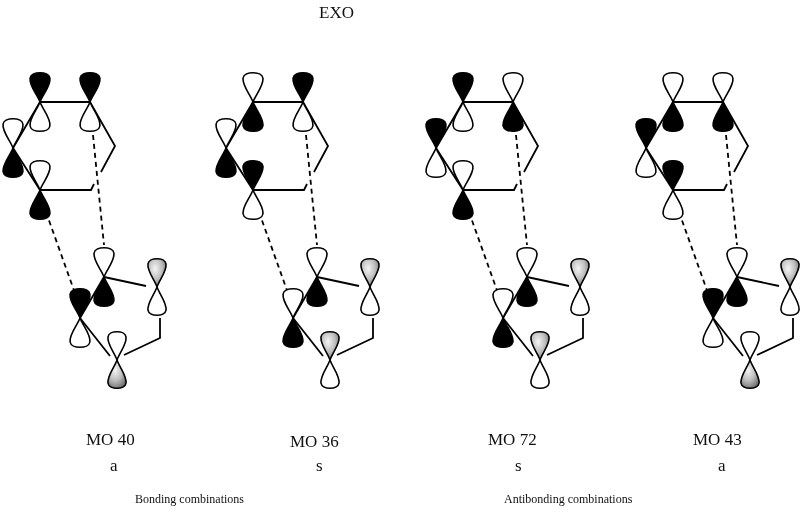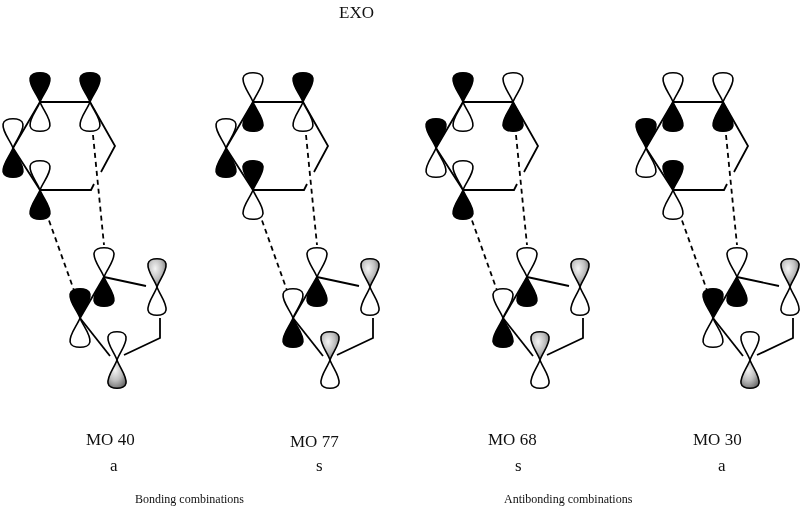--- a/index.html
+++ b/index.html
@@ -2,21 +2,21 @@
 <html><head>
 <meta charset="utf-8">
 <style>
   html, body { margin: 0; padding: 0; background: #ffffff; }
   body { width: 800px; height: 522px; position: relative; overflow: hidden;
          font-family: "Liberation Serif", "DejaVu Serif", serif; color: #111; }
   #stage { position: absolute; left: 0; top: 0; }
   .lbl { position: absolute; font-size: 17px; white-space: nowrap; }
   .sym { position: absolute; font-size: 17px; }
   .cap { position: absolute; font-size: 12px; white-space: nowrap; }
-  #title { position: absolute; left: 339px; top: 3px; font-size: 17px; }
+  #title { position: absolute; left: 319px; top: 3px; font-size: 17px; }
 </style>
 </head>
 <body>
 
 <div id="title">EXO</div>
 
 <svg id="stage" width="800" height="522" viewBox="0 0 800 522">
   <defs>
     <radialGradient id="grayGrad" cx="40%" cy="35%" r="70%">
       <stop offset="0%" stop-color="#f4f4f4"></stop>
@@ -392,23 +392,23 @@
       C 109 390, 125 390, 126 383.2
       C 127 375.95, 119.5 367.25, 117 360 Z" fill="url(#grayGrad)" stroke="#000000" stroke-width="1.6"></path>
         </g>
       </g>
     </g>
 </svg>
 
 <div class="lbl" style="left:86px; top:430px;">MO 40</div>
 <div class="sym" style="left:110px; top:456px;">a</div>
 
-<div class="lbl" style="left:290px; top:432px;">MO 77</div>
+<div class="lbl" style="left:290px; top:432px;">MO 36</div>
 <div class="sym" style="left:316px; top:456px;">s</div>
 
-<div class="lbl" style="left:488px; top:430px;">MO 68</div>
+<div class="lbl" style="left:488px; top:430px;">MO 72</div>
 <div class="sym" style="left:515px; top:456px;">s</div>
 
-<div class="lbl" style="left:693px; top:430px;">MO 30</div>
+<div class="lbl" style="left:693px; top:430px;">MO 43</div>
 <div class="sym" style="left:718px; top:456px;">a</div>
 
 <div class="cap" style="left:135px; top:492px;">Bonding combinations</div>
 <div class="cap" style="left:504px; top:492px;">Antibonding combinations</div>
 
 </body></html>

